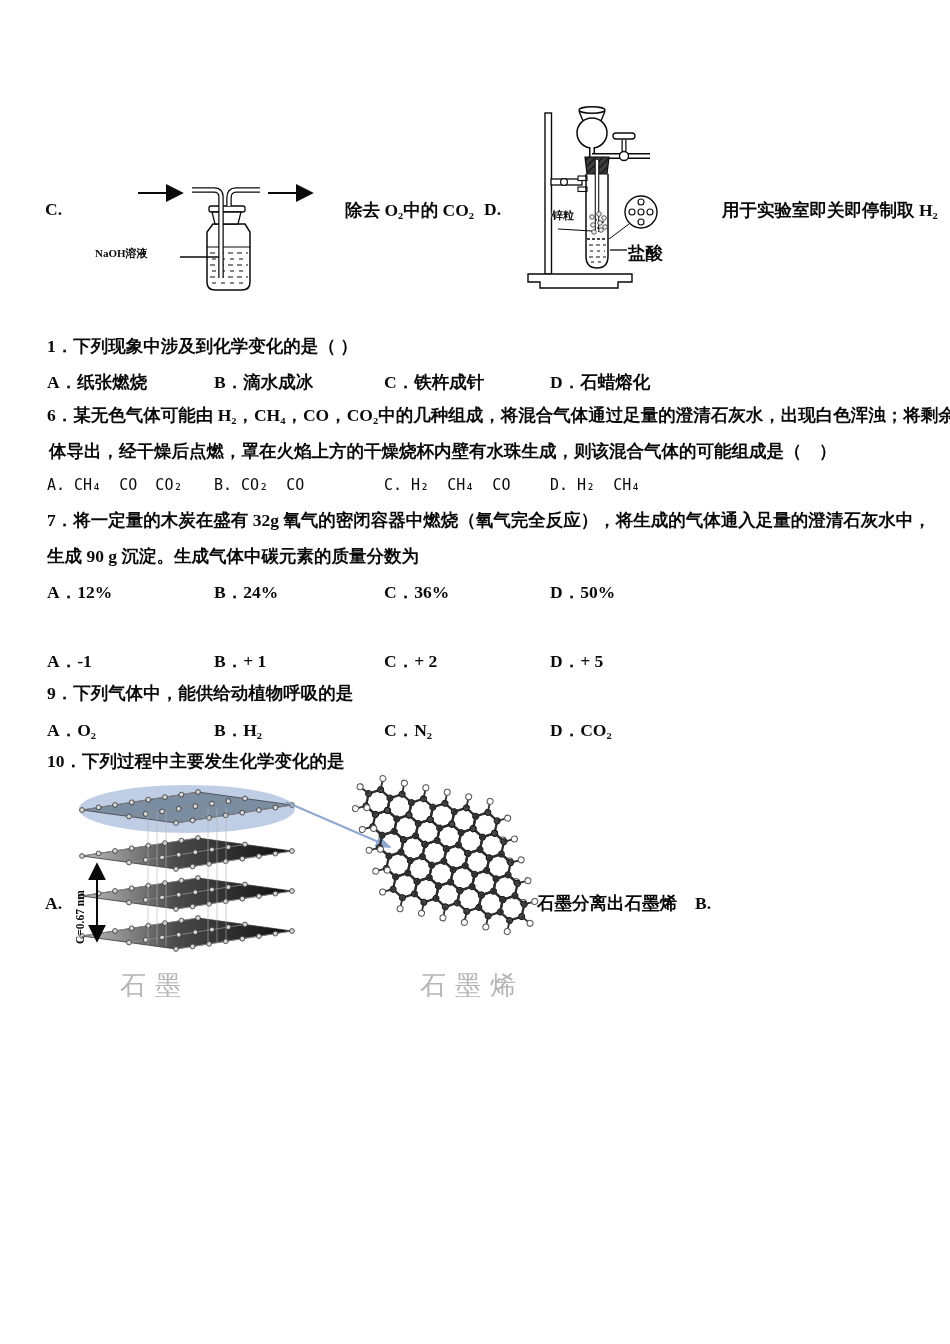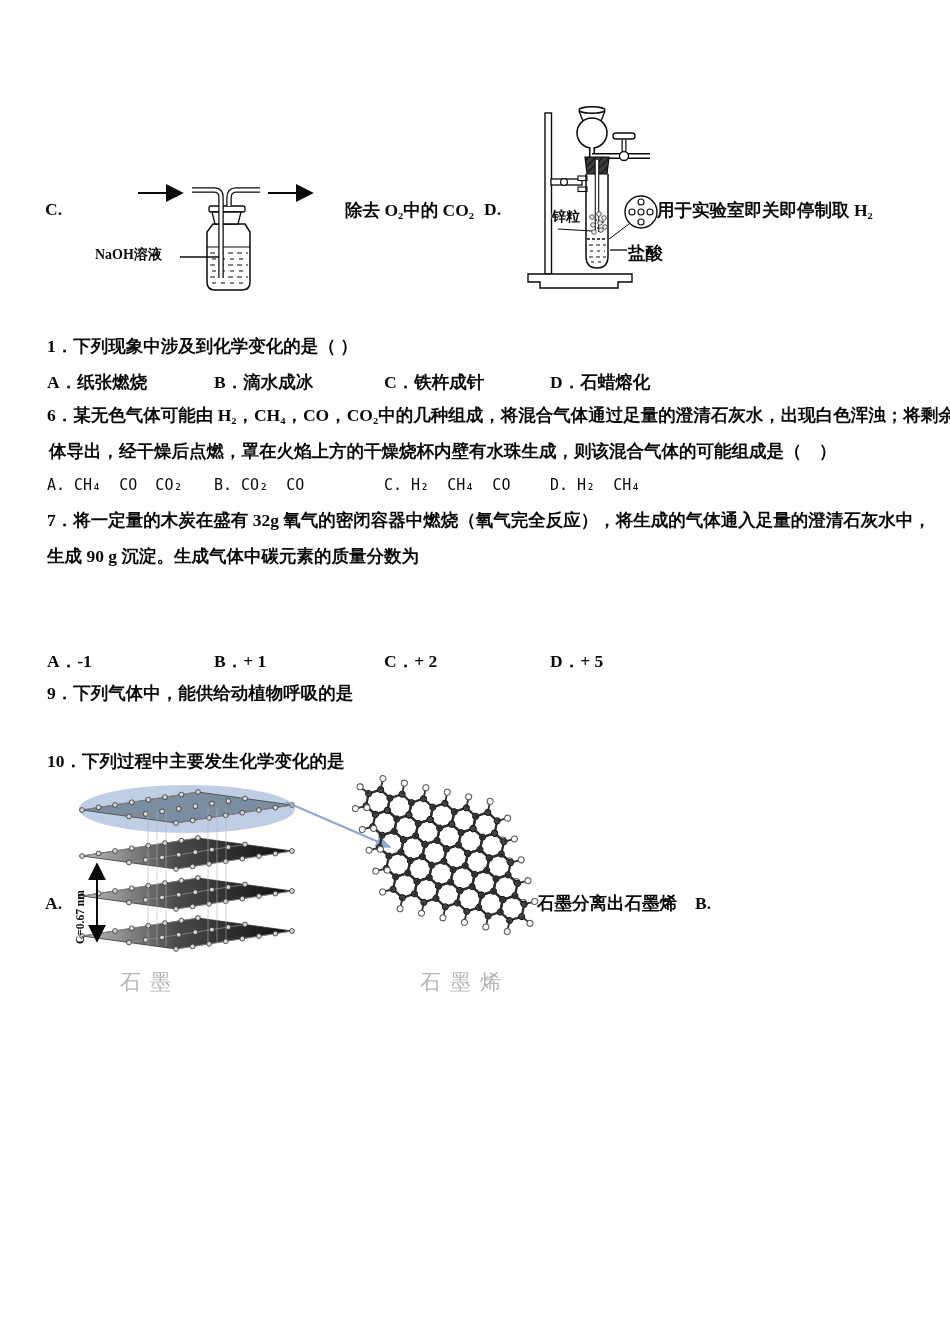--- a/index.html
+++ b/index.html
@@ -3,22 +3,22 @@
 <meta charset="utf-8">
 <style>
   html,body{margin:0;padding:0;background:#e9e9e9;}
   .page{position:relative;width:950px;height:1344px;margin:0 auto;background:#ffffff;
         font-family:"Liberation Serif","DejaVu Serif",sans-serif;color:#0a0a0a;overflow:hidden;}
   .t{position:absolute;font-weight:bold;font-size:17.5px;line-height:1.2;white-space:pre;}
   .row{position:absolute;left:0;width:950px;height:24px;}
   .optA{left:47px}.optB{left:214px}.optC{left:384px}.optD{left:550px}
   .opt{position:absolute;font-weight:bold;font-size:17.5px;white-space:pre;}
   .mono{font-family:"DejaVu Sans Mono","Liberation Mono",monospace;font-size:15px;font-weight:normal;}
-  .figlabel{position:absolute;font-weight:normal;font-size:21px;color:#b5b5b5;letter-spacing:9px;white-space:pre;}
-  .small{font-size:14px;}
+  .figlabel{position:absolute;font-weight:normal;font-size:26px;color:#b5b5b5;letter-spacing:9px;white-space:pre;}
+  .small{font-size:11px;}
   .rot{position:absolute;font-weight:bold;font-size:11.5px;transform:rotate(-90deg);transform-origin:0 0;white-space:pre;}
   svg{position:absolute;overflow:visible;}
   .capgroup{position:absolute;display:flex;gap:18px;justify-content:space-between;}
 </style>
 </head>
 <body>
 
 <div class="page">
 
   <svg width="0" height="0">
@@ -132,50 +132,62 @@
       <circle cx="121" cy="104" r="3" fill="#fff" stroke="#0a0a0a" stroke-width="1.1"></circle>
       <circle cx="112" cy="114" r="3" fill="#fff" stroke="#0a0a0a" stroke-width="1.1"></circle>
       <circle cx="121" cy="114" r="3" fill="#fff" stroke="#0a0a0a" stroke-width="1.1"></circle>
       <circle cx="130" cy="114" r="3" fill="#fff" stroke="#0a0a0a" stroke-width="1.1"></circle>
       <circle cx="121" cy="124" r="3" fill="#fff" stroke="#0a0a0a" stroke-width="1.1"></circle>
       <line x1="109" y1="126" x2="89" y2="141" stroke="#0a0a0a" stroke-width="1"></line>
     </g>
   </svg>
   <span class="t small" style="left:552px;top:209px;text-shadow:0 0 2px #fff,0 0 2px #fff">锌粒</span>
   <span class="t" style="left:628px;top:243px">盐酸</span>
-  <span class="t" style="left:657px;top:200px">用于实验室即关即停制取 H₂</span>
+  <span class="t" style="left:722px;top:200px">用于实验室即关即停制取 H₂</span>
 
   <span class="t" style="left:47px;top:336px">1．下列现象中涉及到化学变化的是（ ）</span>
   <div class="row" style="top:370px">
     <span class="opt optA">A．纸张燃烧</span>
     <span class="opt optB">B．滴水成冰</span>
     <span class="opt optC">C．铁杵成针</span>
     <span class="opt optD">D．石蜡熔化</span>
   </div>
 
   <span class="t" style="left:47px;top:405px">6．某无色气体可能由 H₂，CH₄，CO，CO₂中的几种组成，将混合气体通过足量的澄清石灰水，出现白色浑浊；将剩余气</span>
   <span class="t" style="left:49px;top:441px">体导出，经干燥后点燃，罩在火焰上方的干燥烧杯内壁有水珠生成，则该混合气体的可能组成是（　）</span>
   <div class="row" style="top:476px">
     <span class="opt optA mono">A. CH₄  CO  CO₂</span>
     <span class="opt optB mono">B. CO₂  CO</span>
     <span class="opt optC mono">C. H₂  CH₄  CO</span>
     <span class="opt optD mono">D. H₂  CH₄</span>
   </div>
 
   <span class="t" style="left:47px;top:510px">7．将一定量的木炭在盛有 32g 氧气的密闭容器中燃烧（氧气完全反应），将生成的气体通入足量的澄清石灰水中，</span>
   <span class="t" style="left:47px;top:546px">生成 90 g 沉淀。生成气体中碳元素的质量分数为</span>
+  <div class="row" style="top:580px">
+    <span class="opt optA">A．12%</span>
+    <span class="opt optB">B．24%</span>
+    <span class="opt optC">C．36%</span>
+    <span class="opt optD">D．50%</span>
+  </div>
 
   <div class="row" style="top:649px">
     <span class="opt optA">A．-1</span>
     <span class="opt optB">B．+ 1</span>
     <span class="opt optC">C．+ 2</span>
     <span class="opt optD">D．+ 5</span>
   </div>
 
   <span class="t" style="left:47px;top:683px">9．下列气体中，能供给动植物呼吸的是</span>
+  <div class="row" style="top:718px">
+    <span class="opt optA">A．O₂</span>
+    <span class="opt optB">B．H₂</span>
+    <span class="opt optC">C．N₂</span>
+    <span class="opt optD">D．CO₂</span>
+  </div>
 
   <span class="t" style="left:47px;top:751px">10．下列过程中主要发生化学变化的是</span>
   <span class="t" style="left:45px;top:893px">A.</span>
 
   <svg style="left:58px;top:778px" width="250" height="200" viewBox="0 0 250 200">
     <ellipse cx="129" cy="31" rx="108" ry="24" fill="#b9c9e2" opacity="0.9"></ellipse>
     <g id="graphite-layers">
         <path d="M24,32 L140,14 L234,27 L118,45 Z" fill="#76889c" opacity="0.92" stroke="#333" stroke-width="0.8"></path>
         <polyline points="24.0,32.0 40.6,29.4 57.1,26.9 73.7,24.3 90.3,21.7 106.9,19.1 123.4,16.6 140.0,14.0" fill="none" stroke="#8a8a8a" stroke-width="0.8"></polyline>
         <circle cx="24.0" cy="32.0" r="2.4" fill="#d6d6d6" stroke="#2e2e2e" stroke-width="0.8"></circle>

